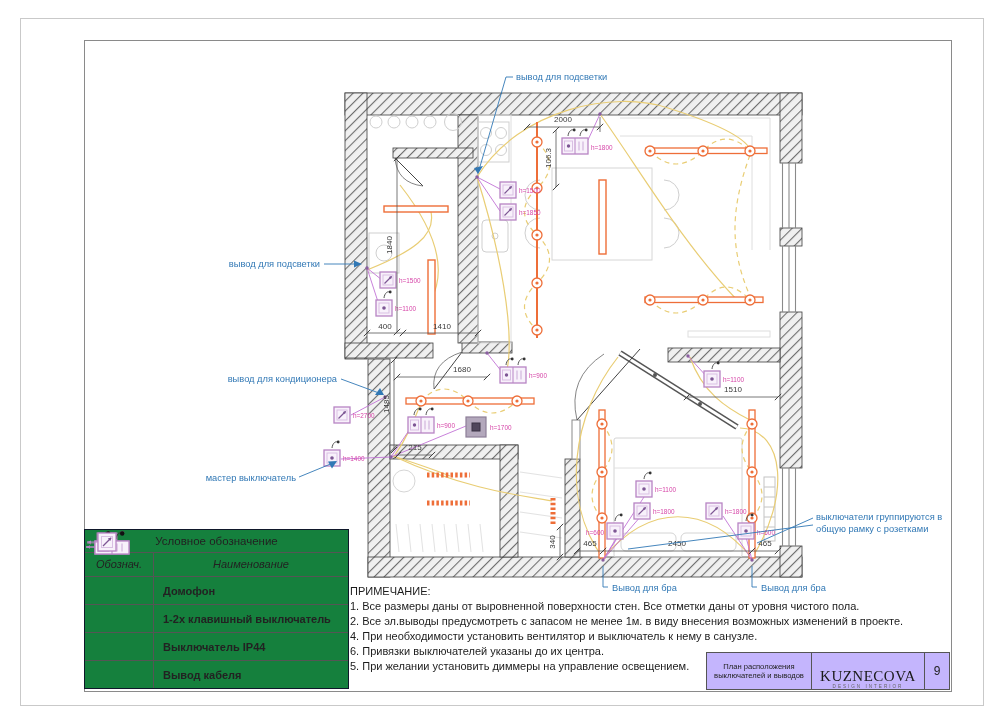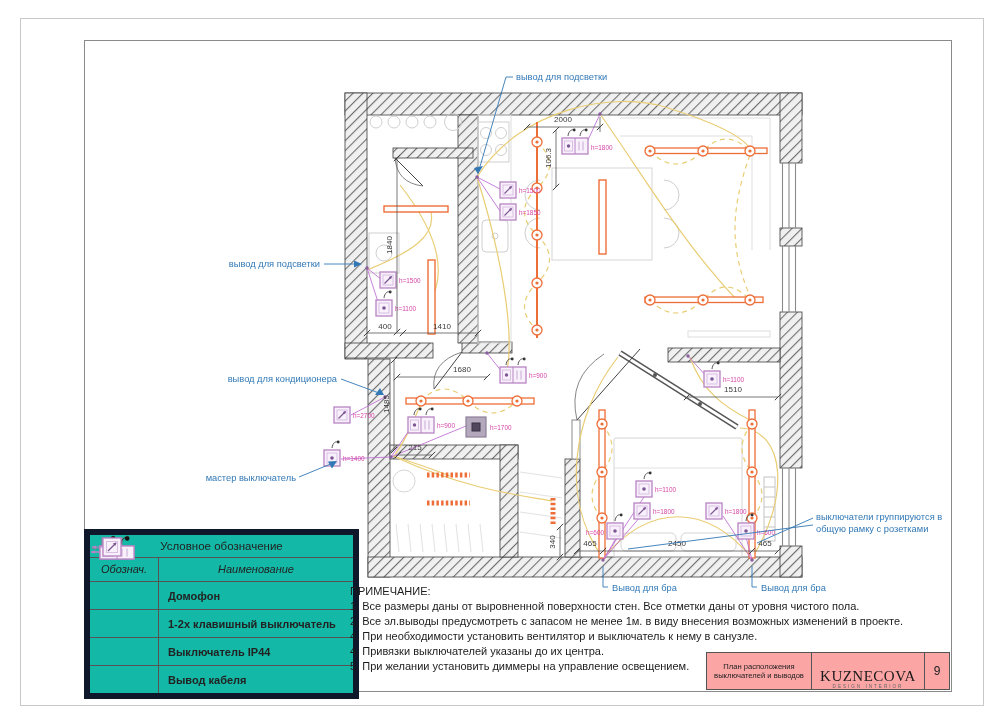--- a/index.html
+++ b/index.html
@@ -6,34 +6,34 @@
   #sheet{position:relative;width:990px;height:724px;background:#fff;overflow:hidden;
          font-family:"Liberation Sans",sans-serif;color:#222;}
   #page-border{position:absolute;left:20px;top:18px;width:962px;height:686px;border:1px solid #c9c9c9;}
   #frame{position:absolute;left:84px;top:40px;width:866px;height:650px;border:1px solid #8a8a8a;}
   svg{position:absolute;left:0;top:0;}
   svg text{font-family:"Liberation Sans",sans-serif;}
   .dim{font-size:8px;fill:#3a3a3a;}
   .hl{font-size:6.4px;fill:#d645a8;}
   .ann{font-size:9.3px;fill:#3178b5;}
   
-  #legend{position:absolute;left:84px;top:529px;width:263px;border:6px solid #0f172a;background:#14b8a6;font-size:11px;}
+  #legend{position:absolute;left:84px;top:529px;width:263px;border:1px solid #0f172a;background:#15803d;font-size:11px;}
   #legend .hdr{height:22px;line-height:22px;text-align:center;border-bottom:1px solid #555;font-size:11.5px;}
   #legend .sub{display:flex;border-bottom:1px solid #555;height:23px;line-height:23px;text-align:center;font-style:italic;}
   #legend .c1{width:68px;border-right:1px solid #555;flex:none;}
   #legend .c2{flex:1;}
   #legend .row{display:flex;height:27px;border-bottom:1px solid #555;align-items:center;font-weight:bold;}
   #legend .row:last-child{border-bottom:none;}
   #legend .row .c1{display:flex;align-items:center;justify-content:center;height:100%;}
   #legend .row .c2{padding-left:9px;font-size:11px;}
   
   #notes{position:absolute;left:350px;top:584px;width:575px;font-size:11px;line-height:15px;color:#1c1c1c;}
   
   #tblock{position:absolute;left:706px;top:652px;width:244px;height:38px;border:1px solid #555;
-          display:flex;background:#fca5a5;box-sizing:border-box;}
+          display:flex;background:#c4b5fd;box-sizing:border-box;}
   #tblock .tcell{width:104px;border-right:1px solid #555;display:flex;flex-direction:column;
                  justify-content:center;text-align:center;font-size:7.6px;line-height:9px;}
   #tblock .lcell{width:112px;border-right:1px solid #555;display:flex;flex-direction:column;
                  justify-content:flex-end;align-items:center;}
   #tblock .brand{font-family:"Liberation Serif",serif;font-size:15px;letter-spacing:.5px;color:#1a1a1a;}
   #tblock .brand-sub{font-size:4.6px;letter-spacing:2px;color:#666;margin-top:-1px;}
   #tblock .ncell{flex:1;display:flex;align-items:center;justify-content:center;font-size:12px;}
 </style>
 </head>
 <body>
@@ -471,21 +471,21 @@
         </div>
       <div class="c2">Вывод кабеля</div>
     </div>
   </div>
 
   <div id="notes">
     <div>ПРИМЕЧАНИЕ:</div>
     <div>1. Все размеры даны от выровненной поверхности стен. Все отметки даны от уровня чистого пола.</div>
     <div>2. Все эл.выводы предусмотреть с запасом не менее 1м. в виду внесения возможных изменений в проекте.</div>
     <div>4. При необходимости установить вентилятор и выключатель к нему в санузле.</div>
-    <div>4. Привязки выключателей указаны до их центра.</div>
+    <div>6. Привязки выключателей указаны до их центра.</div>
     <div>5. При желании установить диммеры на управление освещением.</div>
   </div>
 
   <div id="tblock">
     <div class="tcell">
       <div>План расположения</div>
       <div>выключателей и выводов</div>
     </div>
     <div class="lcell">
       <div class="brand">KUZNECOVA</div>

